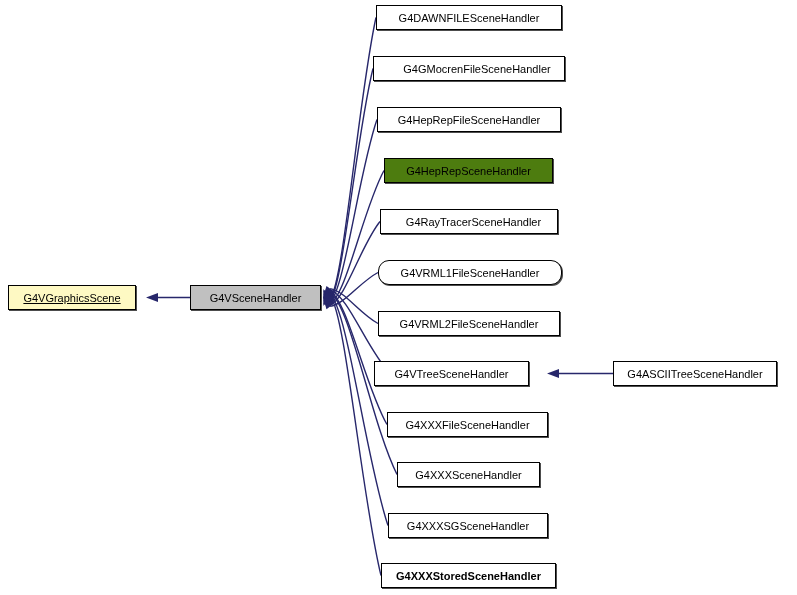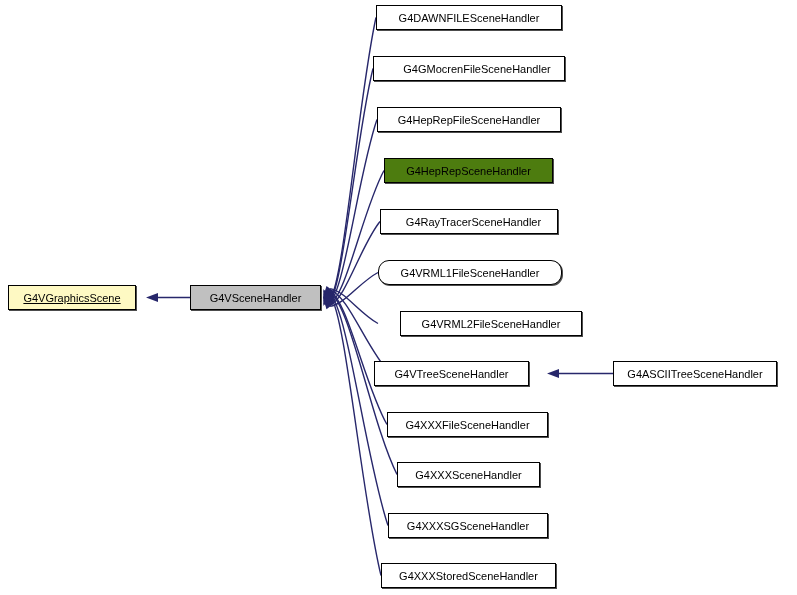--- a/index.html
+++ b/index.html
@@ -66,34 +66,34 @@
     </div>
     <div class="node" style="left: 384px; top: 158px; width: 169px; height: 25px; border-color: rgb(0, 0, 0); background: #4d7c0f; box-shadow: rgb(77, 77, 77) 1px 1px 0px 0px;">
       <span class="node-label" style="color: rgb(0, 0, 0);">G4HepRepSceneHandler</span>
     </div>
     <div class="node" style="left: 380px; top: 209px; width: 178px; height: 25px; border-color: rgb(0, 0, 0); background: rgb(255, 255, 255); box-shadow: rgb(77, 77, 77) 1px 1px 0px 0px; padding-left: 9px;">
       <span class="node-label" style="color: rgb(0, 0, 0);">G4RayTracerSceneHandler</span>
     </div>
     <div class="node" style="left: 378px; top: 260px; width: 184px; height: 25px; border-color: rgb(0, 0, 0); background: rgb(255, 255, 255); box-shadow: rgb(77, 77, 77) 1px 1px 0px 0px; border-radius: 11px;">
       <span class="node-label" style="color: rgb(0, 0, 0);">G4VRML1FileSceneHandler</span>
     </div>
-    <div class="node" style="left: 400px; top: 311px; width: 182px; height: 25px; border-color: rgb(0, 0, 0); background: rgb(255, 255, 255); box-shadow: rgb(77, 77, 77) 1px 1px 0px 0px;">
+    <div class="node" style="left: 378px; top: 311px; width: 182px; height: 25px; border-color: rgb(0, 0, 0); background: rgb(255, 255, 255); box-shadow: rgb(77, 77, 77) 1px 1px 0px 0px;">
       <span class="node-label" style="color: rgb(0, 0, 0);">G4VRML2FileSceneHandler</span>
     </div>
     <div class="node" style="left: 374px; top: 361px; width: 155px; height: 25px; border-color: rgb(0, 0, 0); background: rgb(255, 255, 255); box-shadow: rgb(77, 77, 77) 1px 1px 0px 0px;">
       <span class="node-label" style="color: rgb(0, 0, 0);">G4VTreeSceneHandler</span>
     </div>
     <div class="node" style="left: 387px; top: 412px; width: 161px; height: 25px; border-color: rgb(0, 0, 0); background: rgb(255, 255, 255); box-shadow: rgb(77, 77, 77) 1px 1px 0px 0px;">
       <span class="node-label" style="color: rgb(0, 0, 0);">G4XXXFileSceneHandler</span>
     </div>
     <div class="node" style="left: 397px; top: 462px; width: 143px; height: 25px; border-color: rgb(0, 0, 0); background: rgb(255, 255, 255); box-shadow: rgb(77, 77, 77) 1px 1px 0px 0px;">
       <span class="node-label" style="color: rgb(0, 0, 0);">G4XXXSceneHandler</span>
     </div>
     <div class="node" style="left: 388px; top: 513px; width: 160px; height: 25px; border-color: rgb(0, 0, 0); background: rgb(255, 255, 255); box-shadow: rgb(77, 77, 77) 1px 1px 0px 0px;">
       <span class="node-label" style="color: rgb(0, 0, 0);">G4XXXSGSceneHandler</span>
     </div>
-    <div class="node" style="left: 381px; top: 563px; width: 175px; height: 25px; border-color: rgb(0, 0, 0); background: rgb(255, 255, 255); box-shadow: rgb(77, 77, 77) 1px 1px 0px 0px;">
+    <div class="node" style="left: 381px; top: 563px; width: 175px; height: 25px; border-color: rgb(0, 0, 0); background: rgb(255, 255, 255); box-shadow: rgb(77, 77, 77) 1px 1px 0px 0px; font-weight: bold;">
       <span class="node-label" style="color: rgb(0, 0, 0);">G4XXXStoredSceneHandler</span>
     </div>
     <div class="node" style="left: 613px; top: 361px; width: 164px; height: 25px; border-color: rgb(0, 0, 0); background: rgb(255, 255, 255); box-shadow: rgb(77, 77, 77) 1px 1px 0px 0px;">
       <span class="node-label" style="color: rgb(0, 0, 0);">G4ASCIITreeSceneHandler</span>
     </div>
   </div>
 
 </body></html>

